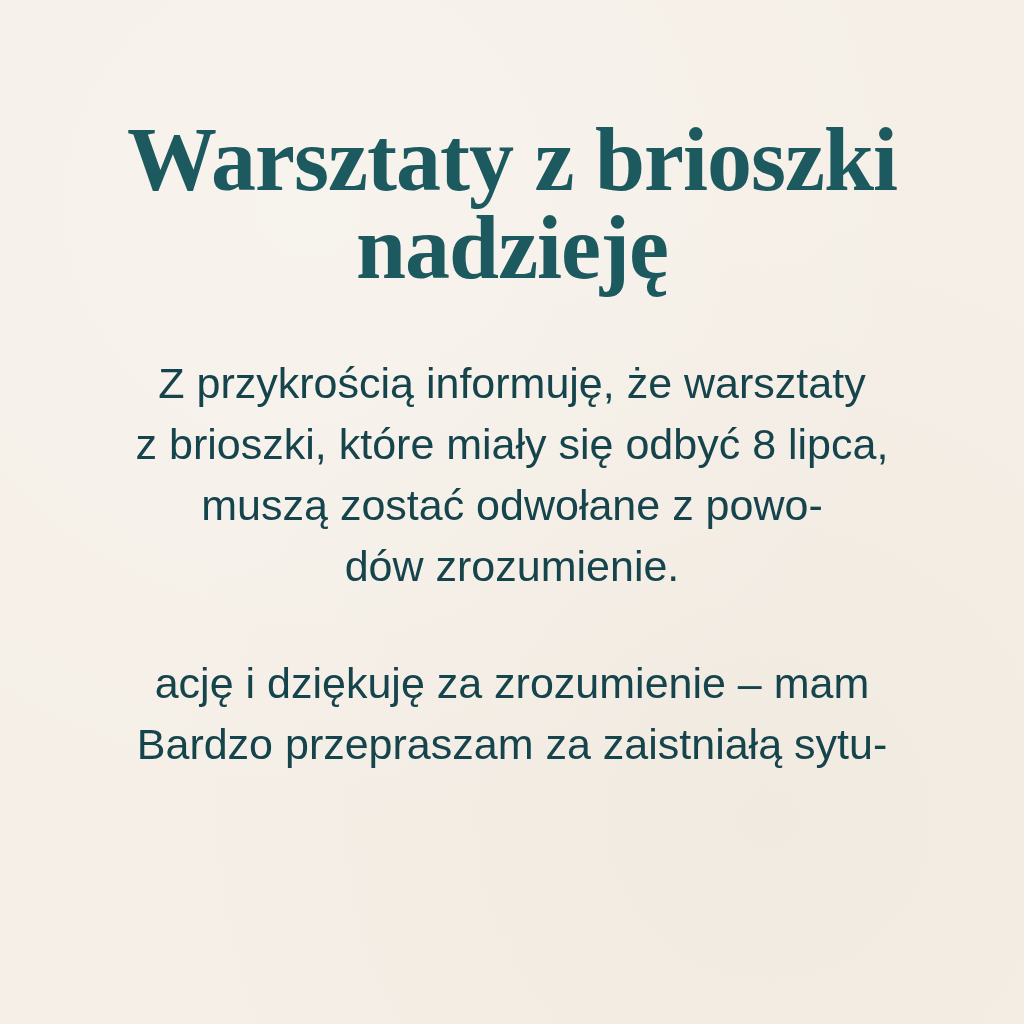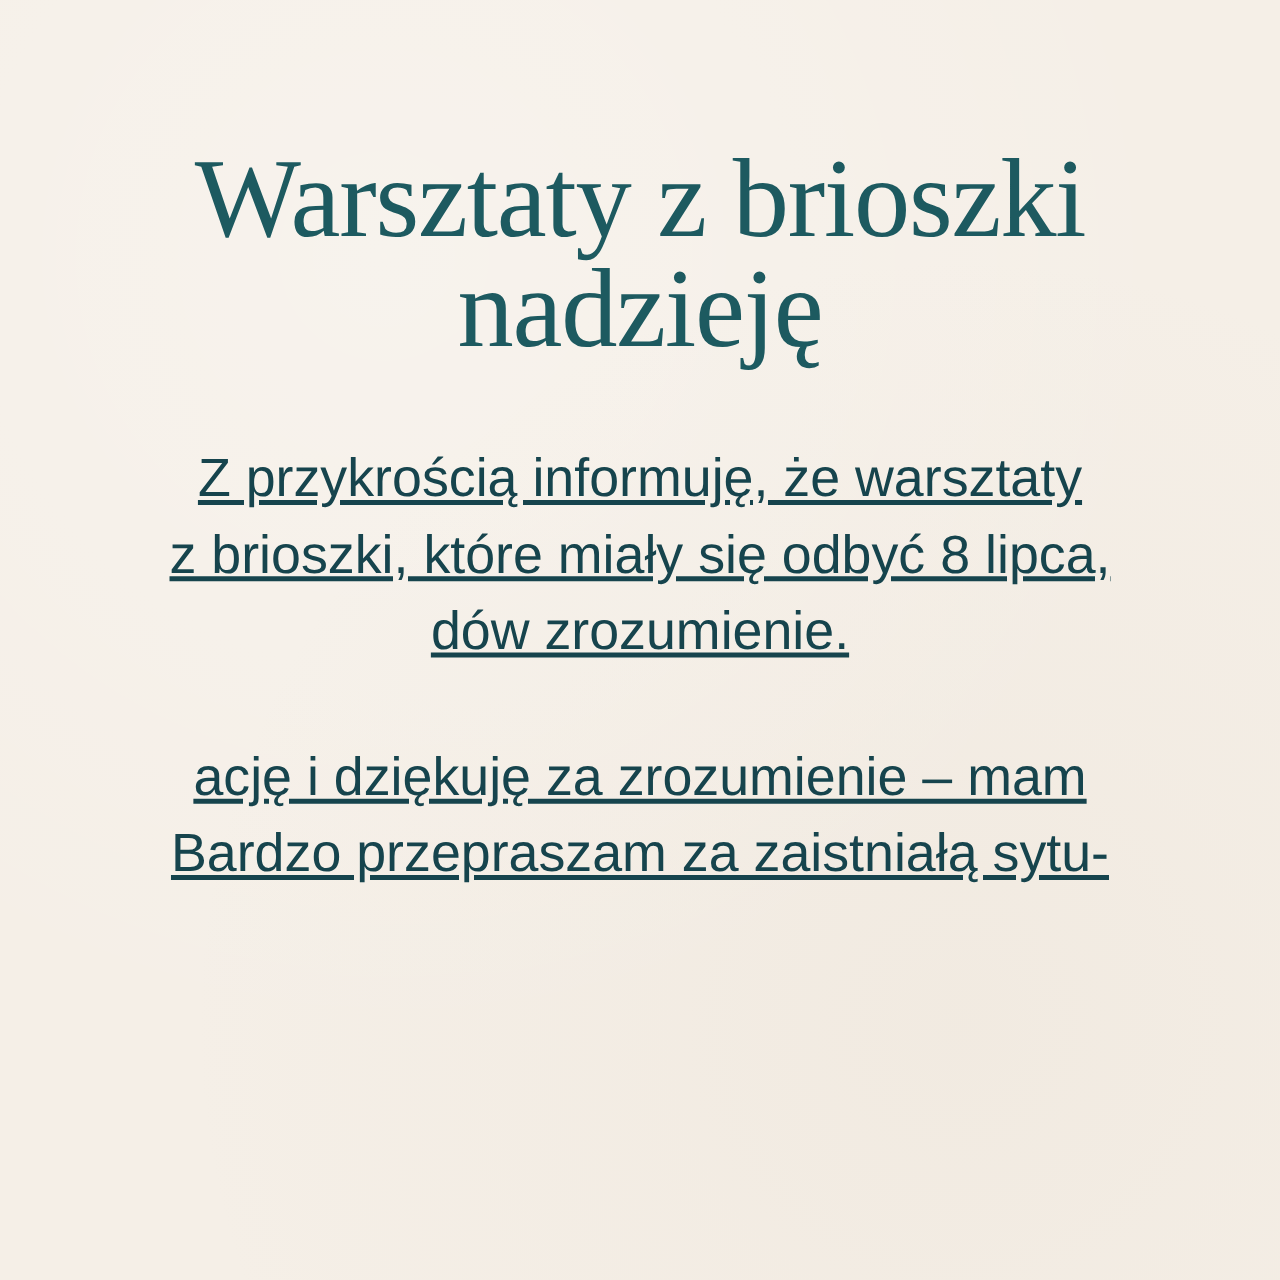--- a/index.html
+++ b/index.html
@@ -23,56 +23,56 @@
       radial-gradient(circle at 30% 20%, rgba(255,255,255,0.25), rgba(0,0,0,0) 60%),
       radial-gradient(circle at 75% 80%, rgba(214,200,180,0.12), rgba(0,0,0,0) 55%);
     pointer-events: none;
   }
   .title {
     position: relative;
     padding-top: 56px;
     text-align: center;
     color: var(--title-color, #1d5a60);
     font-family: "Liberation Serif", "DejaVu Serif", serif;
-    font-weight: normal;
+    font-weight: bold;
     font-size: 90px;
     line-height: 88px;
     letter-spacing: -1px;
     z-index: 1;
   }
   .announcement {
     position: relative;
     margin-top: 48px;
     text-align: center;
     color: var(--body-color, #16444d);
     font-size: 43px;
     line-height: 61px;
     letter-spacing: 0px;
     z-index: 1;
-    text-decoration: underline;
   }
   .paragraph + .paragraph {
     margin-top: 56px;
   }
 </style>
 </head>
 <body>
 
 <div class="canvas">
 
   <h1 class="title">
     <div>Warsztaty z brioszki</div>
     <div>nadzieję</div>
   </h1>
 
   <div class="announcement">
 
     <div class="paragraph">
       <div>Z przykrością informuję, że warsztaty</div>
       <div>z brioszki, które miały się odbyć 8 lipca,</div>
+      <div>muszą zostać odwołane z powo-</div>
       <div>dów zrozumienie.</div>
     </div>
 
     <div class="paragraph">
       <div>ację i dziękuję za zrozumienie – mam</div>
       <div>Bardzo przepraszam za zaistniałą sytu-</div>
     </div>
 
   </div>
 

